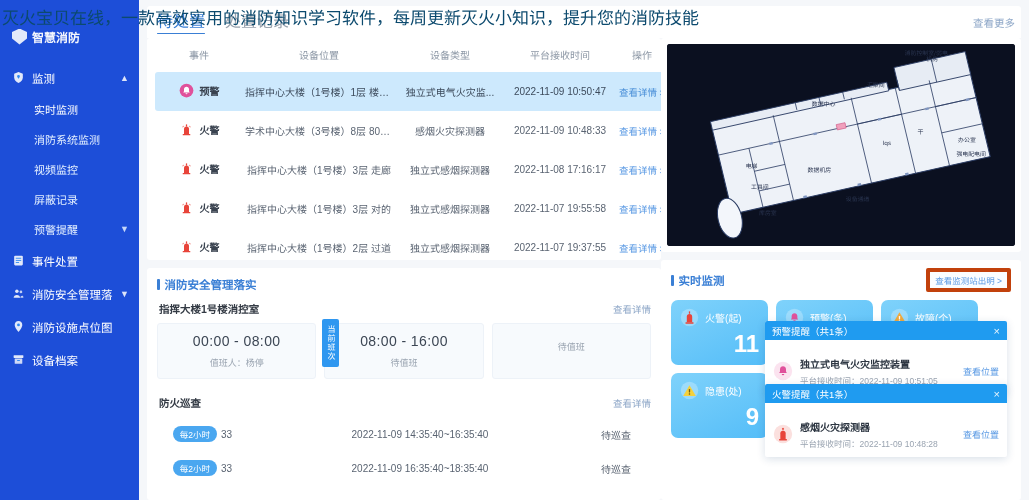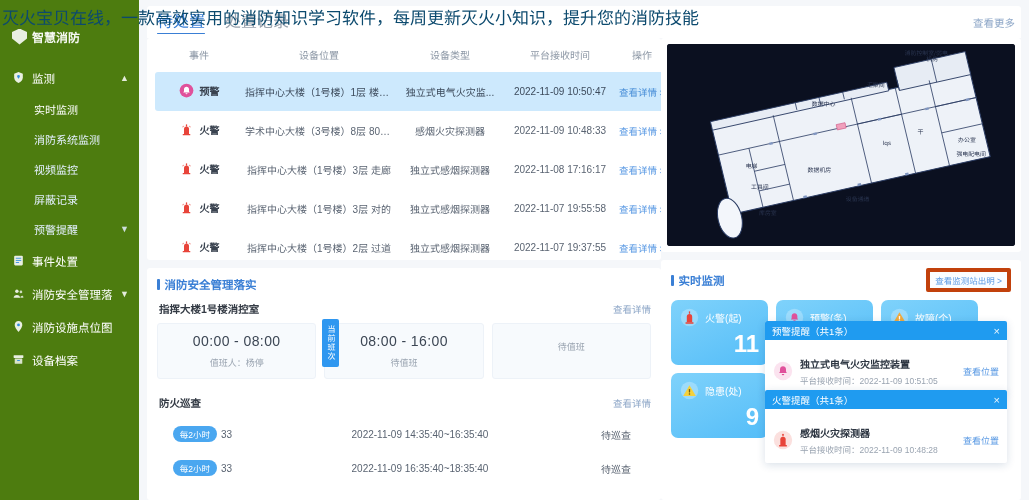--- a/index.html
+++ b/index.html
@@ -14,21 +14,21 @@
   
   .banner {
     position: absolute; left: 0; top: 0; width: 1029px; z-index: 90;
     padding: 4px 6px 8px 2px; pointer-events: none;
     font-size: 17px; line-height: 30px; color: #0c4a6e; font-weight: 400;
   }
 
   
   .sidebar {
     position: absolute; left: 0; top: 0; width: 139px; height: 500px;
-    background: #4d7c0f; color: #ffffff; padding-top: 28px;
+    background: #1d4ed8; color: #ffffff; padding-top: 28px;
     filter: blur(0.35px);
   }
   .brand {
     display: flex; align-items: center; gap: 5px;
     padding: 0 10px 10px 12px; font-size: 12px; font-weight: 700;
     color: #fff; opacity: .95;
   }
   .brand .logo {
     width: 15px; height: 16px; background: #fff; opacity: .92;
     clip-path: polygon(50% 0, 100% 22%, 100% 62%, 50% 100%, 0 62%, 0 22%);
@@ -174,21 +174,21 @@
     background: #1f9bf0; color: #fff; font-size: 9.5px;
   }
   .toast .t-head .x { margin-left: auto; cursor: pointer; font-size: 11px; opacity: .9; }
   .toast .t-body { display: flex; align-items: center; gap: 7px; padding: 16px 8px 8px; }
   .toast .t-ico { width: 20px; height: 20px; flex: 0 0 20px; }
   .toast .t-txt { flex: 1 1 auto; min-width: 0; }
   .toast .t-n { font-size: 10px; color: #2d3642; font-weight: 700; white-space: nowrap; }
   .toast .t-t { font-size: 8.5px; color: #9aa4b1; margin-top: 3px; white-space: nowrap; }
   .toast .t-link { font-size: 9px; color: #5b9ae4; cursor: pointer; white-space: nowrap; }
   #toast1 { left: 104px; top: 61px; }
-  #toast2 { left: 104px; top: 130px; }
+  #toast2 { left: 104px; top: 124px; }
 </style>
 </head>
 <body>
 
 <div id="app">
 
   <nav class="sidebar">
     <div class="brand">
       <span class="logo"></span>
       <span>智慧消防</span>

